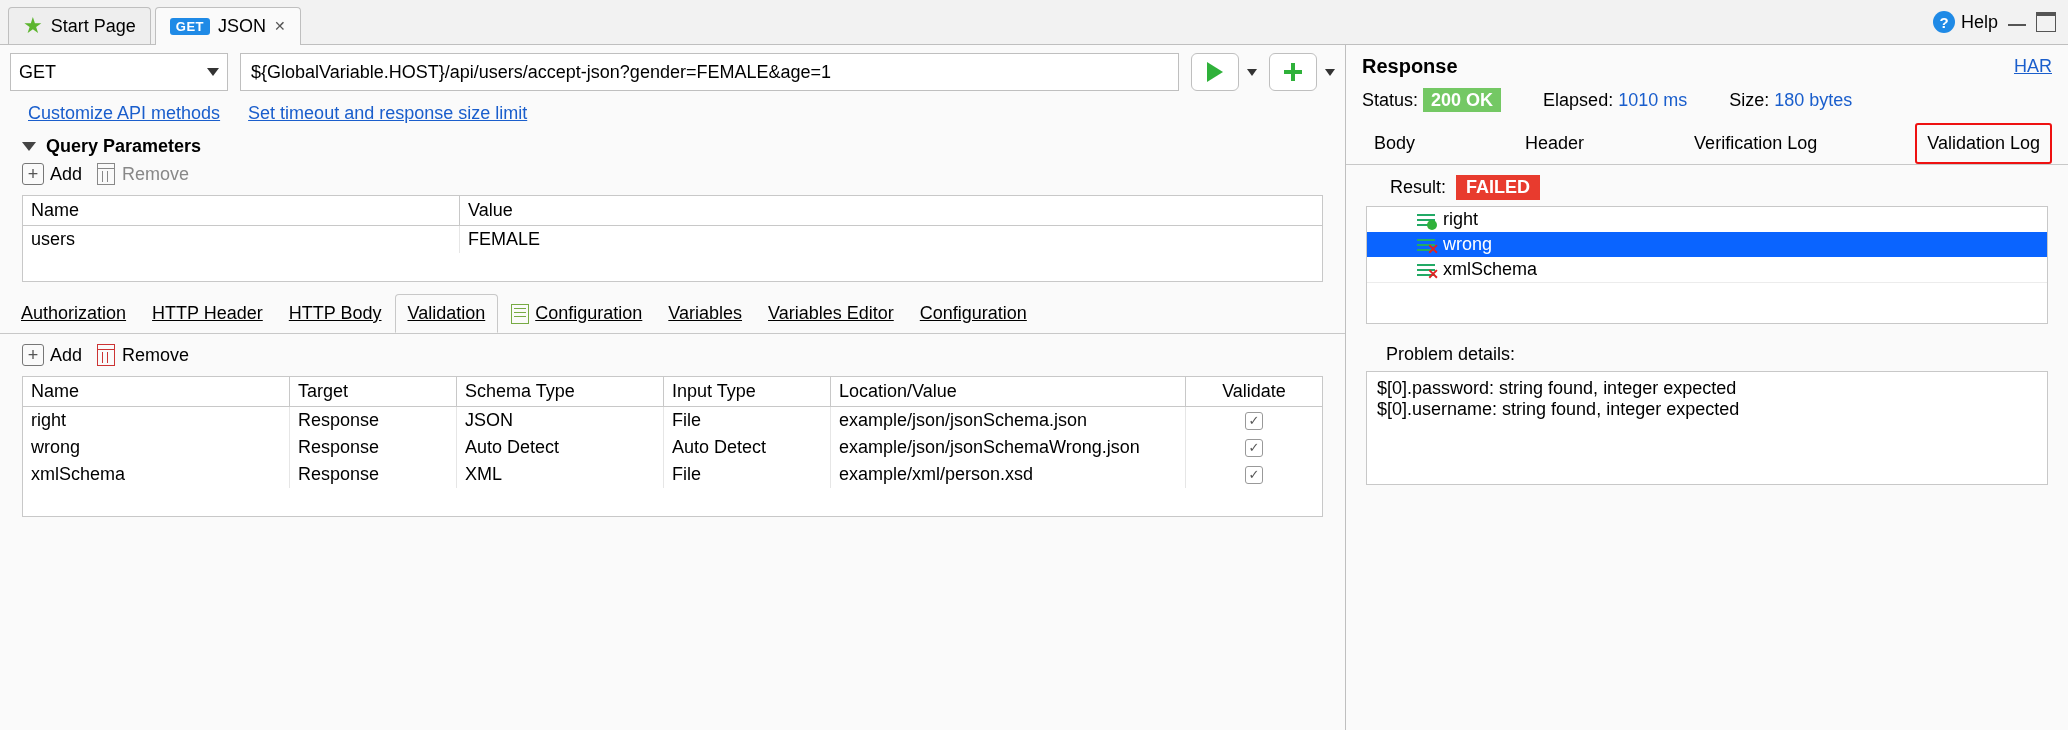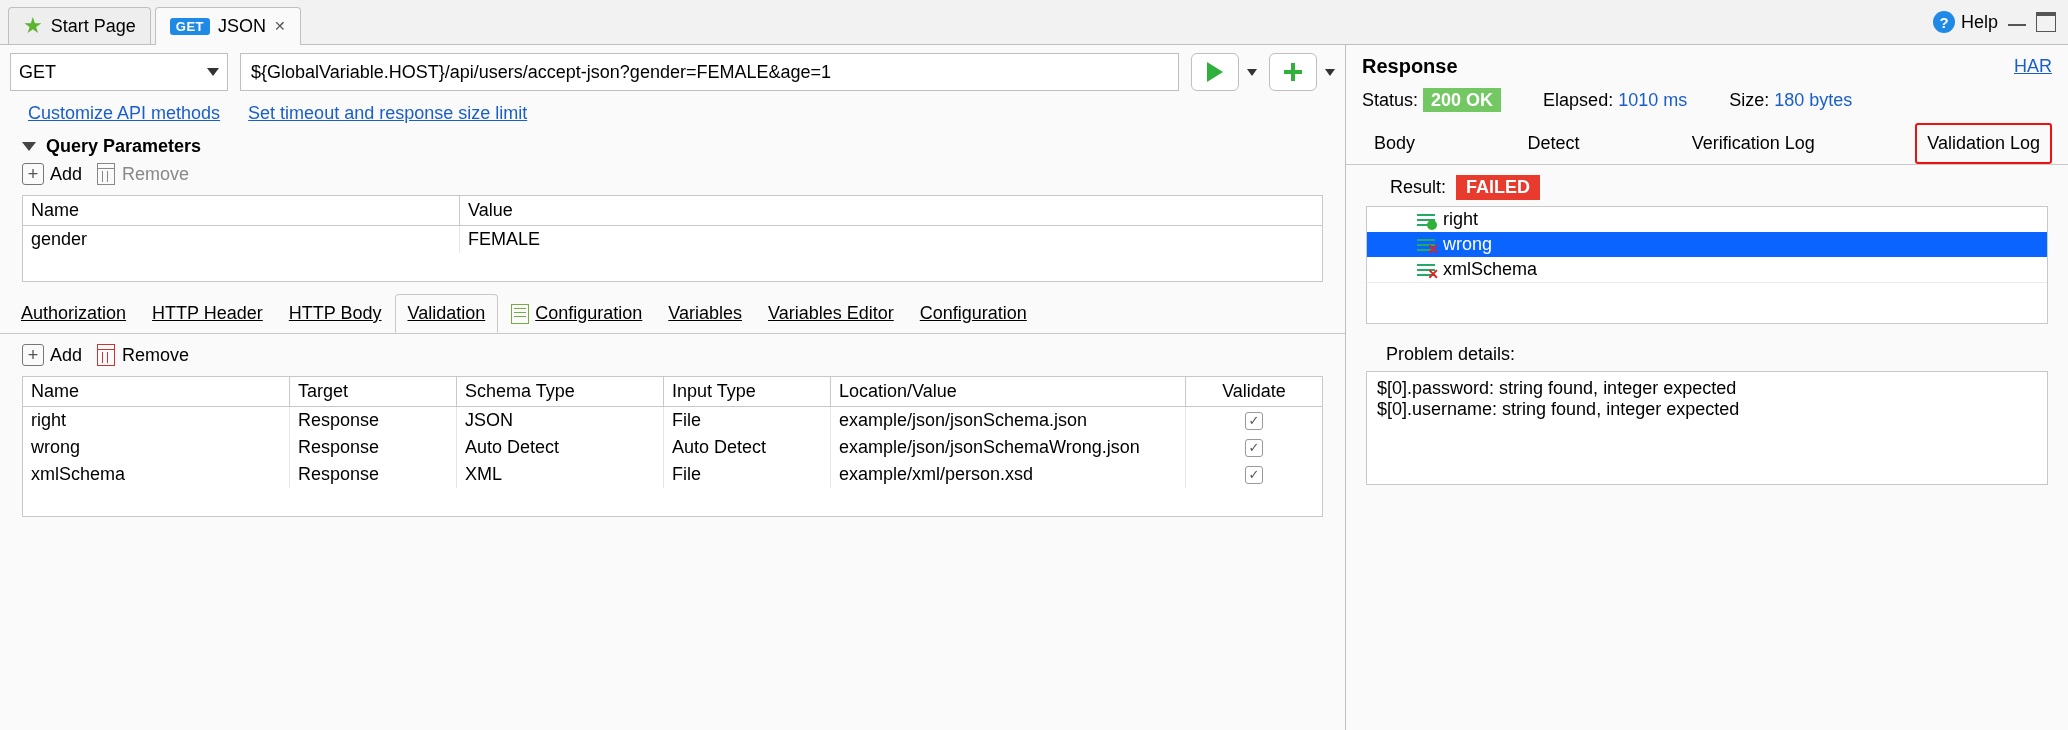--- a/index.html
+++ b/index.html
@@ -202,21 +202,21 @@
           <span>Remove</span>
         </div>
       </div>
 
       <div class="tbl">
         <div class="tbl-head">
           <div class="cell qp-c1">Name</div>
           <div class="cell qp-c2">Value</div>
         </div>
         <div class="tbl-row">
-          <div class="cell qp-c1">gender</div>
+          <div class="cell qp-c1">users</div>
           <div class="cell qp-c2">FEMALE</div>
         </div>
         <div class="tbl-row qp-empty"></div>
       </div>
 
       <div class="mid-tabs">
         <div class="mid-tab">
             <span>Authorization</span>
           </div>
         <div class="mid-tab">
@@ -306,21 +306,21 @@
         <span class="har">HAR</span>
       </div>
       <div class="statline">
         <span><span class="k">Status:</span> <span class="ok-badge">200 OK</span></span>
         <span><span class="k">Elapsed:</span>  <span class="vlink">1010 ms</span></span>
         <span><span class="k">Size:</span>  <span class="vlink">180 bytes</span></span>
       </div>
 
       <div class="resp-tabs">
         <div class="resp-tab"><span>Body</span></div>
-        <div class="resp-tab"><span>Detect</span></div>
+        <div class="resp-tab"><span>Header</span></div>
         <div class="resp-tab"><span>Verification Log</span></div>
         <div class="resp-tab hl"><span>Validation Log</span></div>
       </div>
 
       <div class="res-line">
         <span>Result:</span>
         <span class="fail-badge">FAILED</span>
       </div>
 
       <div class="res-list">

